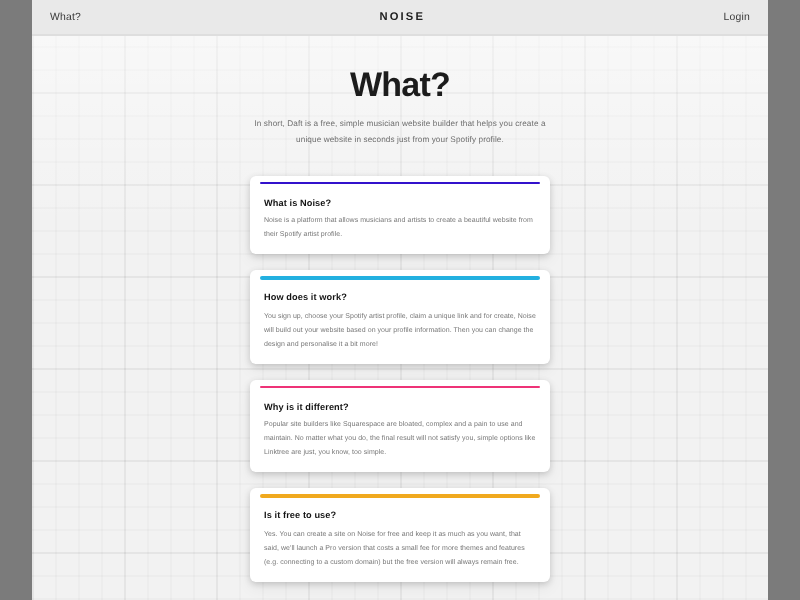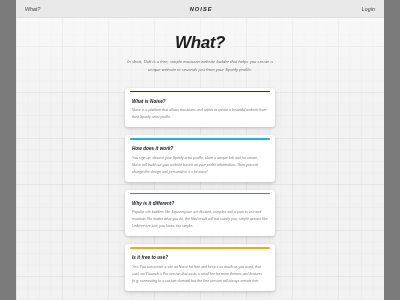--- a/index.html
+++ b/index.html
@@ -6,21 +6,20 @@
   body{
     width:400px;height:300px;overflow:hidden;
     background:#7b7b7b;
     font-family:"Liberation Sans", sans-serif;
   }
   #viewport{
     position:relative;width:400px;height:300px;
     box-sizing:border-box;
     padding:0 16px 0 16px;
     background:#7b7b7b;
-    font-style:italic;
   }
   #page{
     position:relative;width:368px;height:300px;
     background:#f2f2f2;
     overflow:hidden;
   }
   
   #page:before{
     content:"";position:absolute;inset:0;
     background-image:

